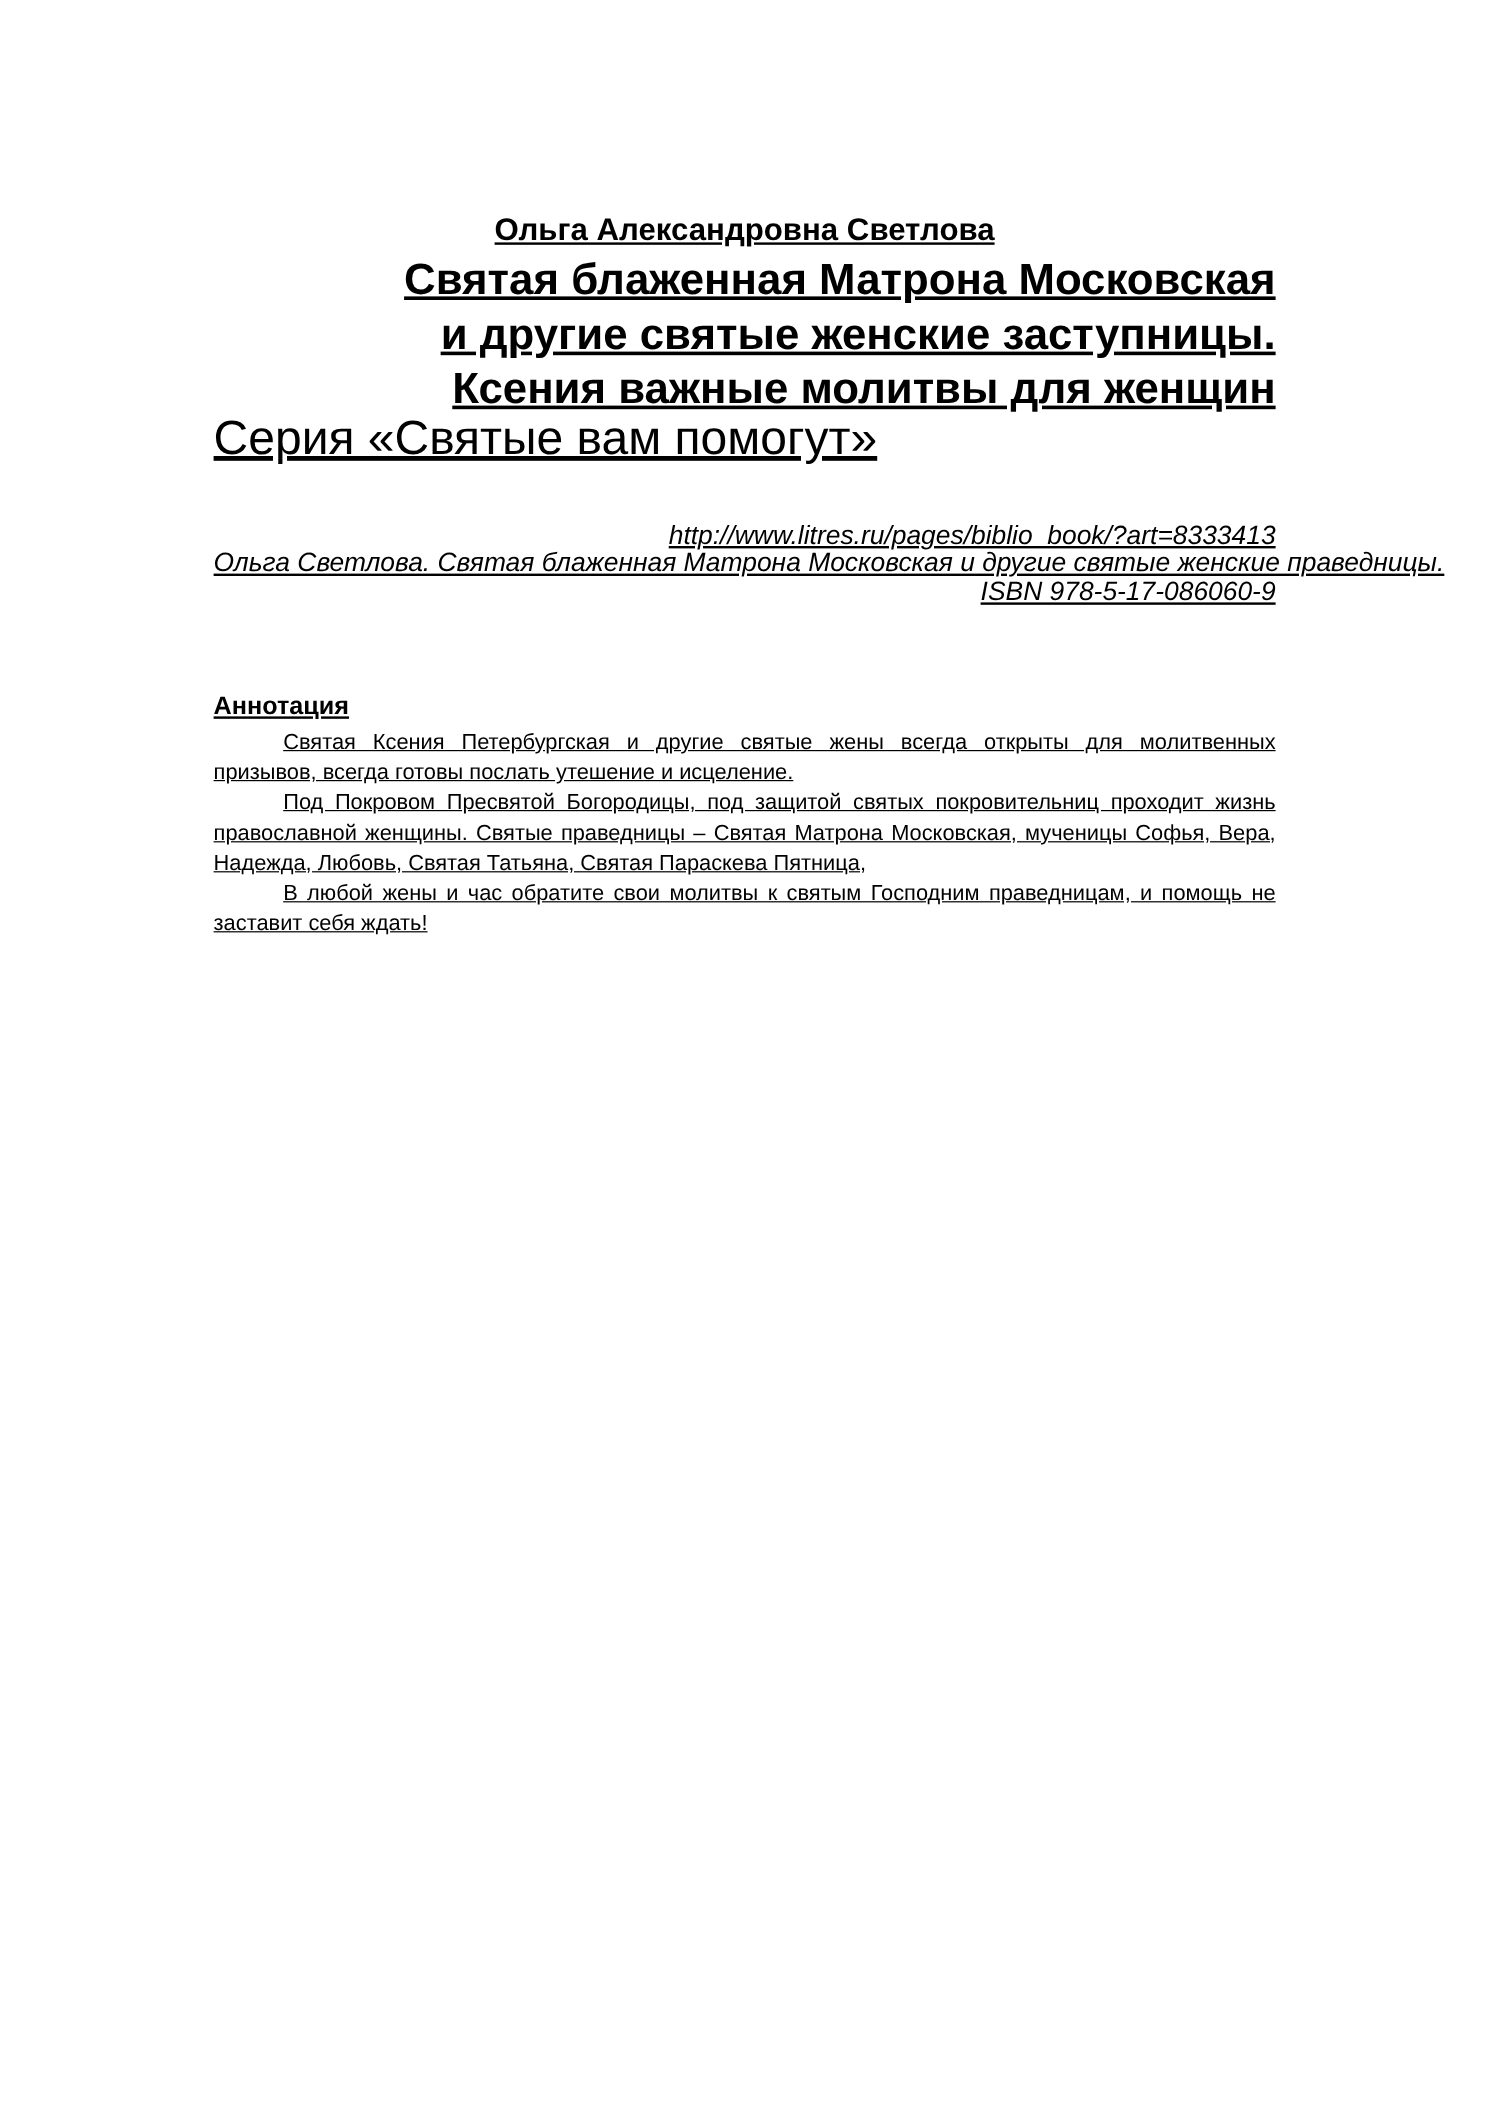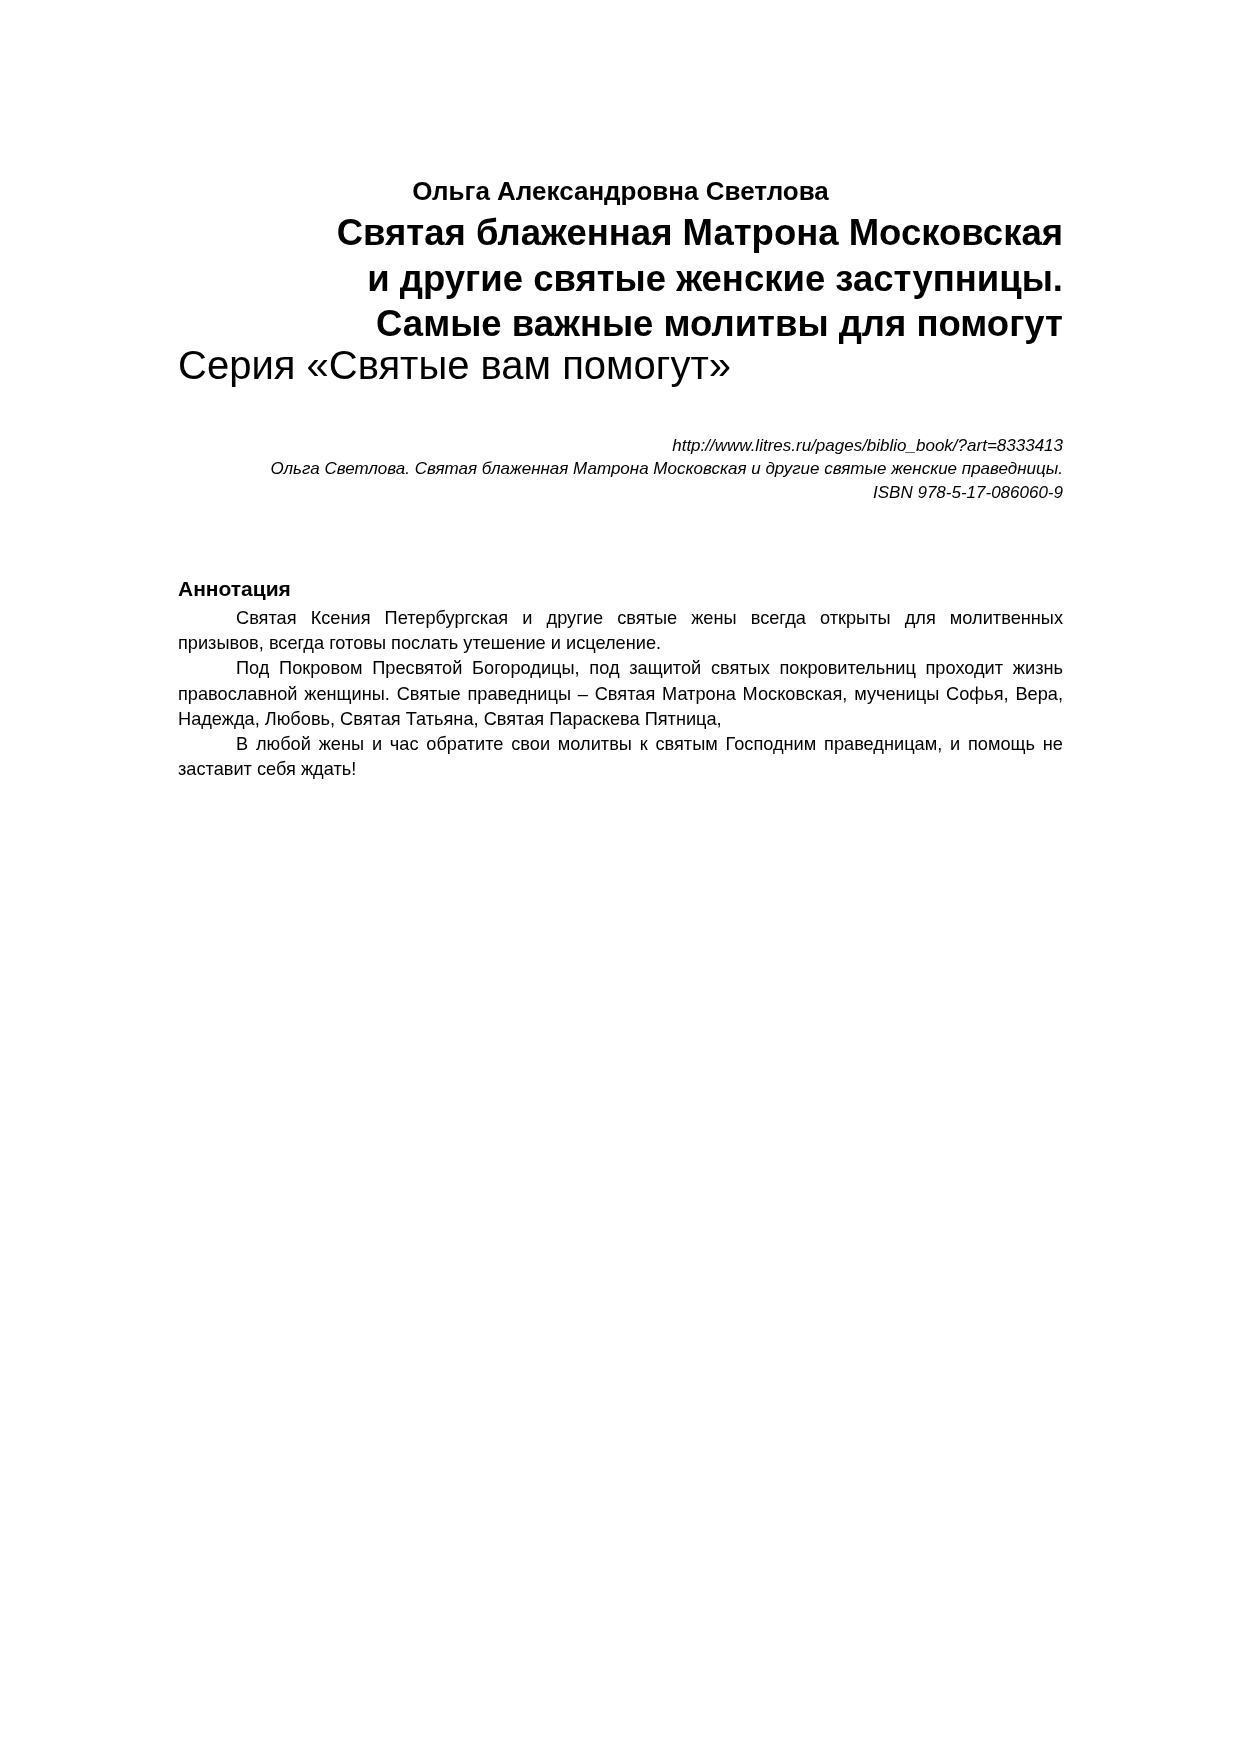--- a/index.html
+++ b/index.html
@@ -20,20 +20,21 @@
       left: 0;
       top: 0;
       width: 1241px;
       height: 1754px;
       background: #ffffff;
     }
     .column {
       position: absolute;
       left: 178px;
       width: 885px;
+      text-decoration: underline;
     }
     .author {
       top: 176px;
       text-align: center;
       font-weight: bold;
       font-size: 26px;
       line-height: 30px;
     }
     .title {
       top: 210px;
@@ -49,21 +50,21 @@
     .series {
       top: 347px;
       text-align: left;
       font-size: 40px;
       line-height: 36px;
     }
     .meta {
       top: 434px;
       text-align: right;
       font-style: italic;
-      font-size: 17px;
+      font-size: 22px;
       line-height: 23.4px;
     }
     .meta .mline {
       display: block;
       white-space: nowrap;
     }
     .annot-heading {
       top: 576px;
       text-align: left;
       font-weight: bold;
@@ -84,21 +85,21 @@
 </head>
 <body>
 
 <div class="page">
 
   <div class="column author">Ольга Александровна Светлова</div>
 
   <div class="column title">
     <span class="tline">Святая блаженная Матрона Московская</span>
     <span class="tline">и другие святые женские заступницы.</span>
-    <span class="tline">Самые важные молитвы для помогут</span>
+    <span class="tline">Ксения важные молитвы для женщин</span>
   </div>
 
   <div class="column series">Серия «Святые вам помогут»</div>
 
   <div class="column meta">
     <span class="mline">http://www.litres.ru/pages/biblio_book/?art=8333413</span>
     <span class="mline">Ольга Светлова. Святая блаженная Матрона Московская и другие святые женские праведницы.</span>
     <span class="mline">ISBN 978-5-17-086060-9</span>
   </div>
 

